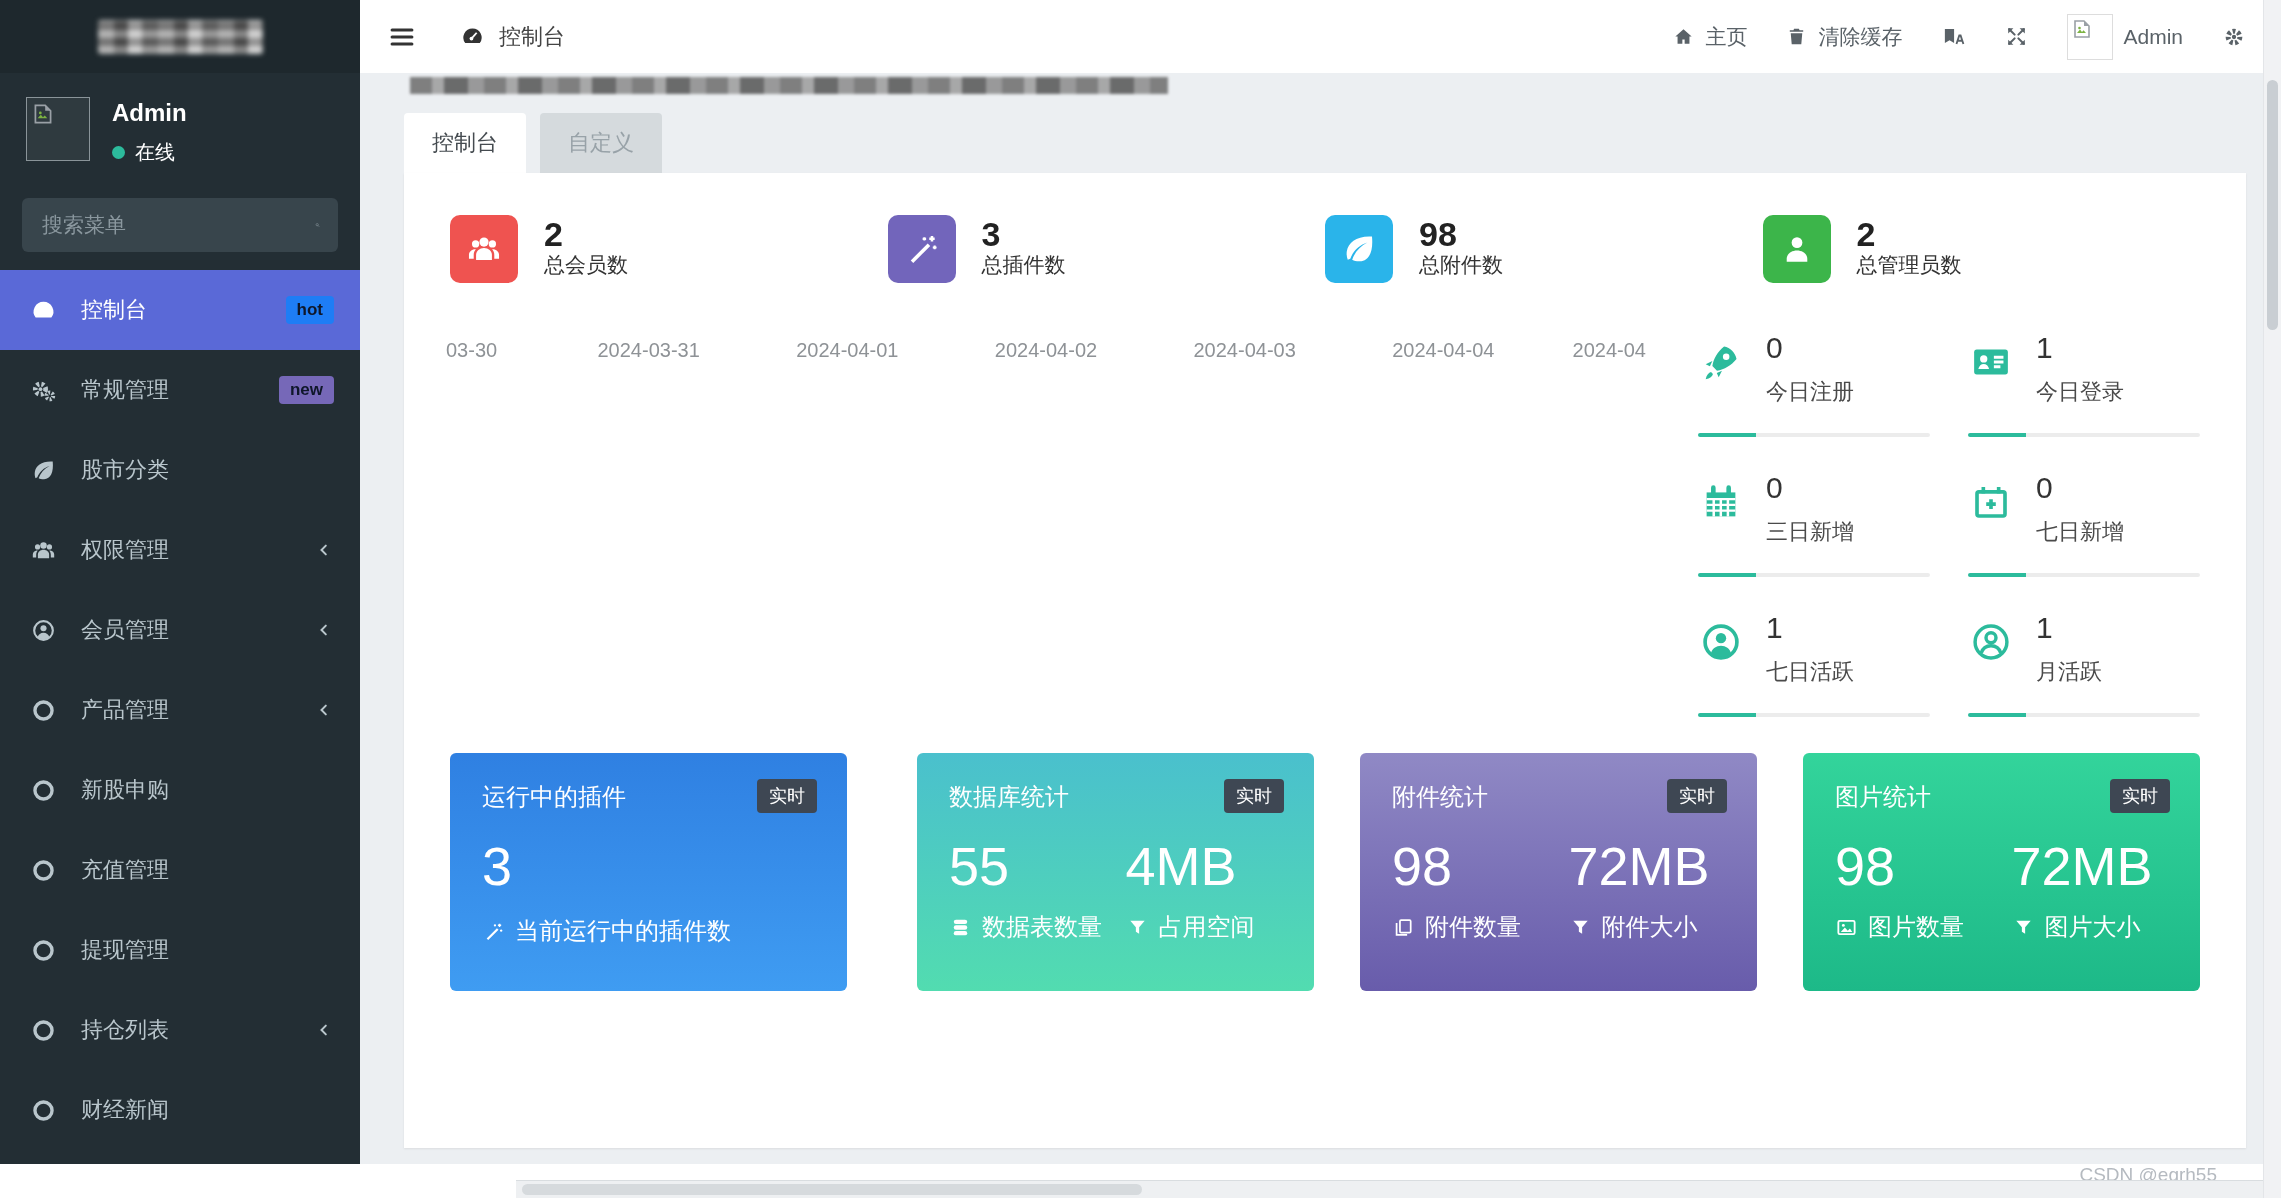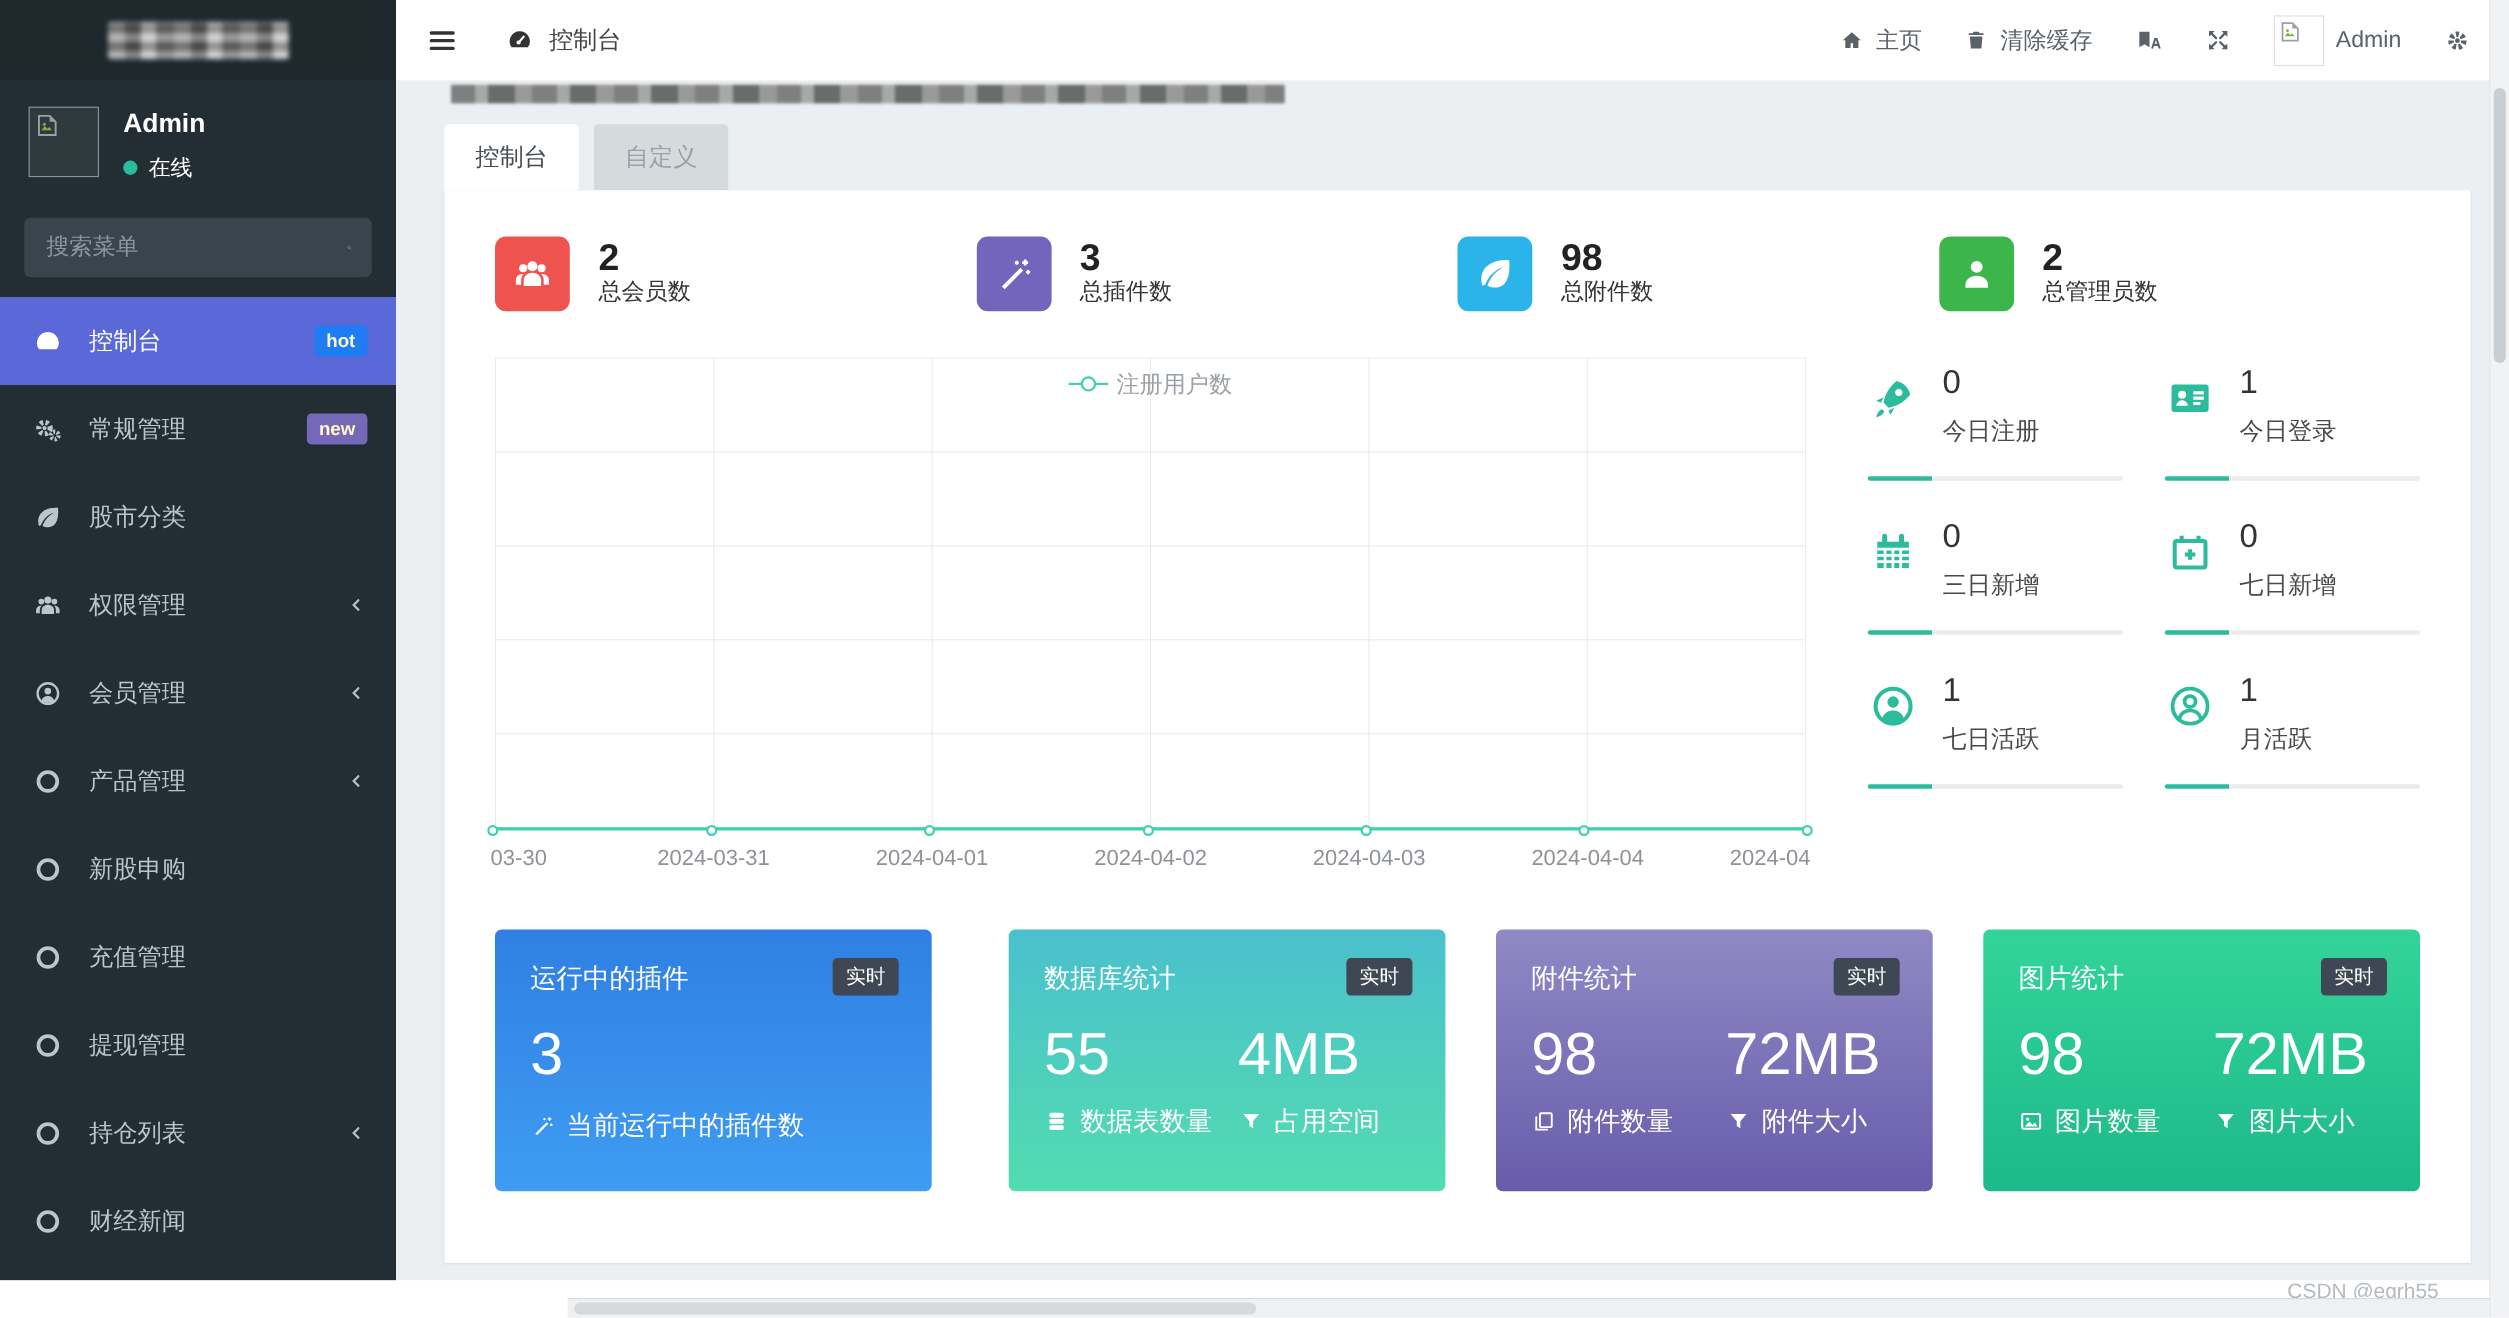--- a/index.html
+++ b/index.html
@@ -23,21 +23,21 @@
   .dot{width:13px;height:13px;border-radius:50%;background:#2cbb9c;}
   .search-wrap{margin:12px 22px 18px;background:#38454c;border-radius:6px;height:54px;display:flex;align-items:center;padding:0 18px;}
   .search-wrap input{flex:1;background:transparent;border:0;outline:none;color:#cfd8dc;font-size:21px;font-family:inherit;}
   .search-wrap input::placeholder{color:#8a979e;}
   .search-wrap .ic{color:#9aa7ad;}
   .menu{margin-top:6px;}
   .mi{height:80px;display:flex;align-items:center;gap:24px;padding:0 26px 0 30px;color:#b9c6cc;font-size:22px;cursor:pointer;}
   .mi .ic{color:#b9c6cc;flex:none;}
   .mi.active{background:#5a69d7;color:#fff;}
   .mi.active .ic{color:#fff;}
-  .badge{margin-left:auto;font-size:17px;font-weight:bold;color:#fef9c3;border-radius:4px;padding:4px 11px;text-align:center;}
+  .badge{margin-left:auto;font-size:17px;font-weight:bold;color:#0f172a;border-radius:4px;padding:4px 11px;text-align:center;}
   .badge.hot{background:#1e7df5;}
   .badge.new{background:#7668b8;}
   .chev{margin-left:auto;color:#93a1a8;}
 
   
   #topbar{position:absolute;left:360px;top:0;width:1921px;height:73px;background:#fff;display:flex;align-items:center;padding:0 34px 0 28px;}
   .tb-left{display:flex;align-items:center;gap:44px;color:#444;}
   .burger{color:#333;cursor:pointer;}
   .brand{display:flex;align-items:center;gap:14px;font-size:22px;color:#444;}
   .brand .ic{color:#333;}
@@ -467,33 +467,20 @@
           </div>
           <div>
               <div class="stat-num">2</div>
                <div class="stat-lab">总管理员数</div>
             </div>
         </div>
       </div>
 
       <div class="middle">
         <div class="chartbox">
-          <div class="plot">
-            <div class="legend">
-              <span class="leg-glyph"></span>
-              <span>注册用户数</span>
-            </div>
-            <span class="mk mk0"></span>
-            <span class="mk mk1"></span>
-            <span class="mk mk2"></span>
-            <span class="mk mk3"></span>
-            <span class="mk mk4"></span>
-            <span class="mk mk5"></span>
-            <span class="mk mk6"></span>
-          </div>
           <div class="xlabs">
             <span class="xl xl0">03-30</span>
             <span class="xl xl1">2024-03-31</span>
             <span class="xl xl2">2024-04-01</span>
             <span class="xl xl3">2024-04-02</span>
             <span class="xl xl4">2024-04-03</span>
             <span class="xl xl5">2024-04-04</span>
             <span class="xl xl6">2024-04</span>
           </div>
         </div>

